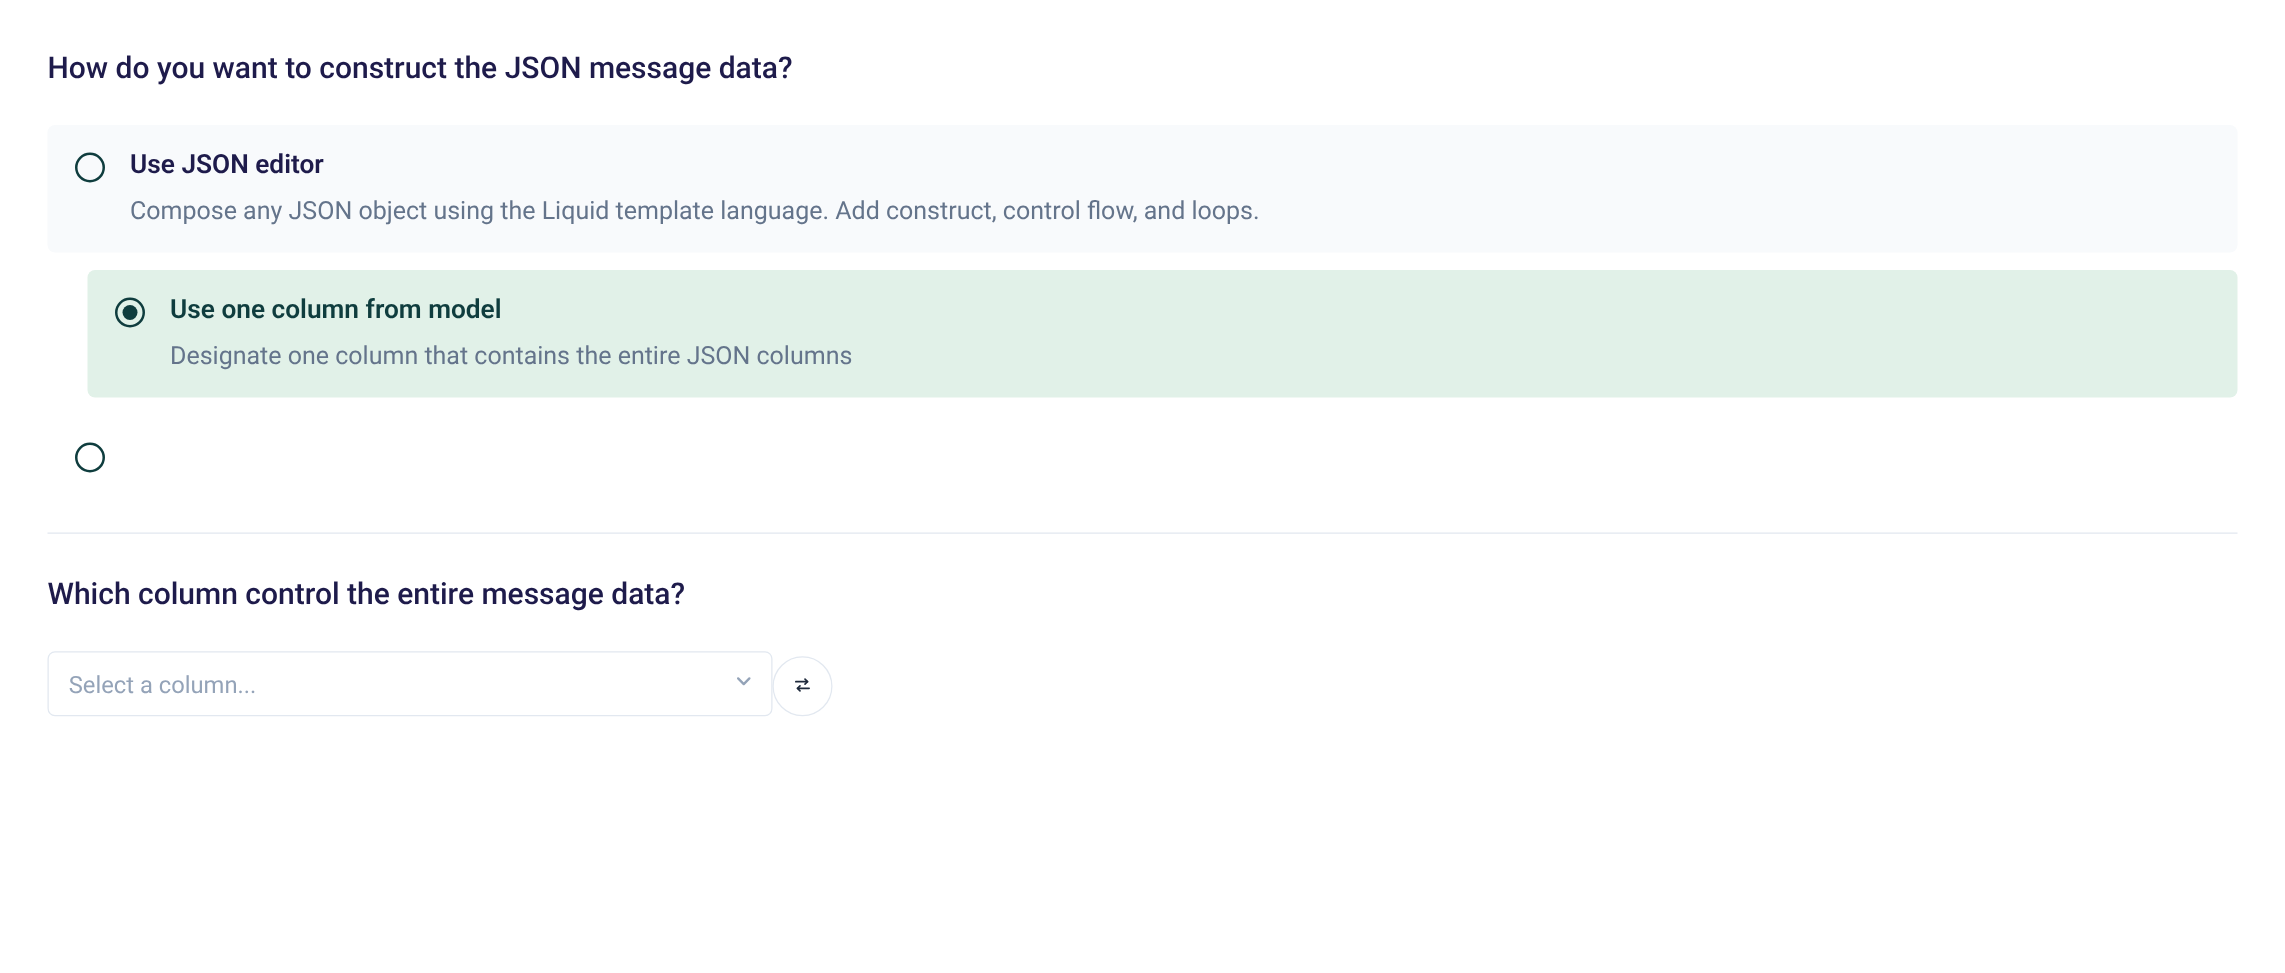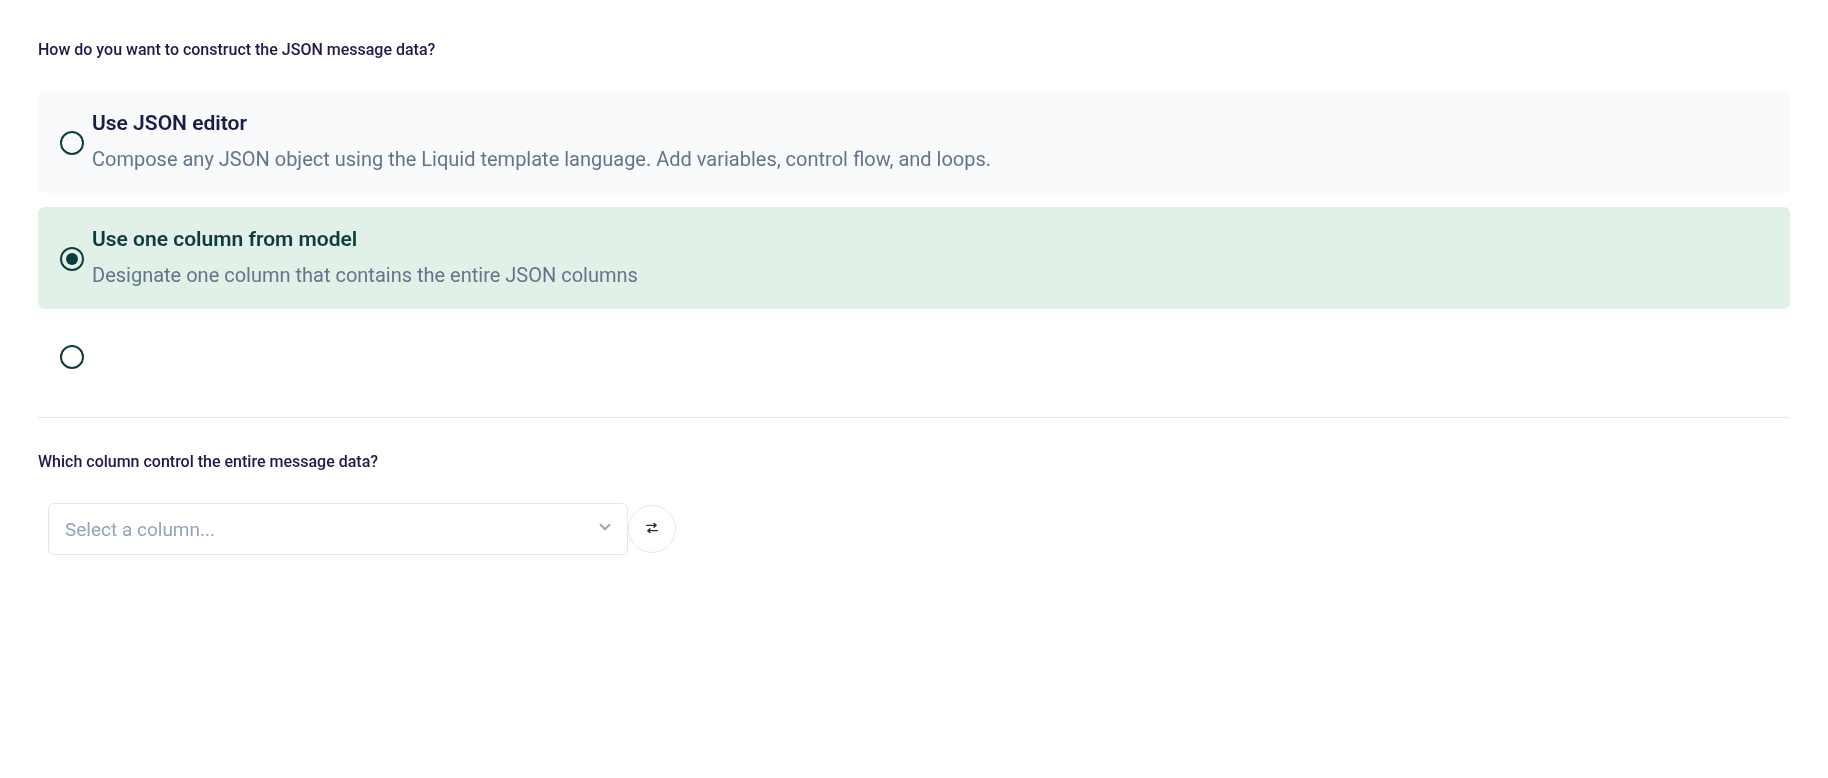--- a/index.html
+++ b/index.html
@@ -9,45 +9,46 @@
     }
 
     body {
       font-family: -apple-system, BlinkMacSystemFont, "Segoe UI", Roboto, Helvetica, Arial, sans-serif;
       background: #ffffff;
       padding: 40px 38px;
       color: #1e293b;
     }
 
     .section-heading {
-      font-size: 16px;
+      font-size: 24px;
       font-weight: 500;
       color: #1e1b4b;
       margin-bottom: 32px;
     }
 
     .radio-group {
       display: flex;
       flex-direction: column;
       gap: 14px;
       margin-bottom: 28px;
     }
 
     .radio-option {
       display: flex;
-      align-items: center;
-      gap: 8px;
+      align-items: flex-start;
+      gap: 20px;
       padding: 20px 22px;
       border-radius: 6px;
       cursor: pointer;
       background: #f8fafc;
     }
 
     .radio-option.selected {
       background: #e1f1e8;
+      margin-left: 32px;
     }
 
     .radio-option.plain {
       background: transparent;
     }
 
     .radio-circle {
       flex-shrink: 0;
       width: 24px;
       height: 24px;
@@ -95,22 +96,21 @@
     }
 
     .divider {
       height: 1px;
       background: #e2e8f0;
       margin-bottom: 34px;
     }
 
     .column-select-row {
       display: flex;
-      align-items: center;
-      margin-left: 10px;
+      align-items: flex-end;
     }
 
     .select-wrapper {
       position: relative;
       width: 580px;
     }
 
     .select-input {
       width: 100%;
       height: 52px;
@@ -153,21 +153,21 @@
 <h2 class="section-heading">How do you want to construct the JSON message data?</h2>
 
 <div class="radio-group">
 
   <div class="radio-option">
     <div class="radio-circle">
       
     </div>
     <div class="radio-content">
       <div class="radio-title">Use JSON editor</div>
-      <div class="radio-description">Compose any JSON object using the Liquid template language. Add variables, control flow, and loops.</div>
+      <div class="radio-description">Compose any JSON object using the Liquid template language. Add construct, control flow, and loops.</div>
     </div>
   </div>
 
   <div class="radio-option selected">
     <div class="radio-circle">
       <div class="inner"></div>
     </div>
     <div class="radio-content">
       <div class="radio-title">Use one column from model</div>
       <div class="radio-description">Designate one column that contains the entire JSON columns</div>

